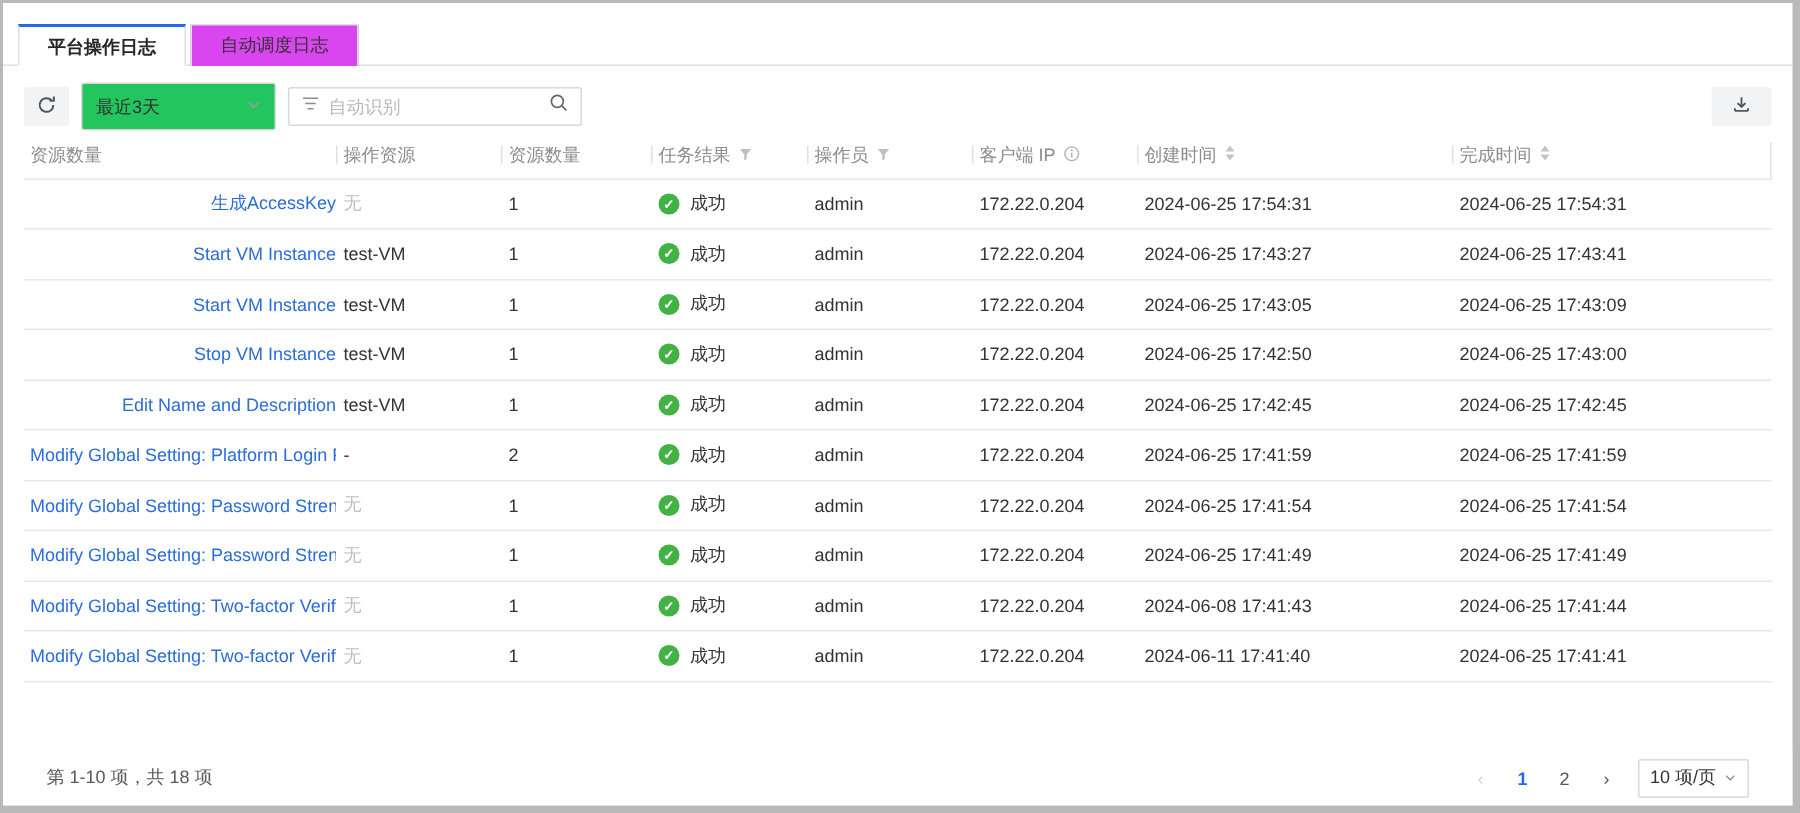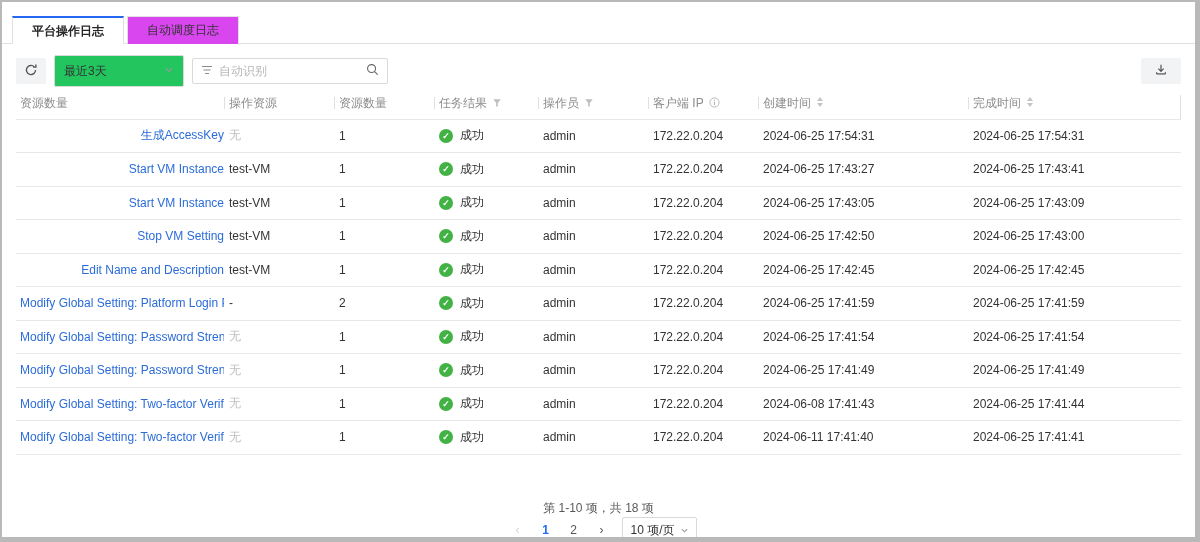--- a/index.html
+++ b/index.html
@@ -80,21 +80,21 @@
   .badge{ display:inline-flex; align-items:center;}
   .dot{
     width:14px; height:14px; border-radius:50%; background:var(--success);
     color:#fff; font-size:9px; line-height:14px; text-align:center; margin-right:7px;
     display:inline-block; font-weight:700;
   }
   
   .footer{
     position:absolute; left:0; right:0; bottom:0; height:37px;
     display:flex; align-items:center; justify-content:space-between; padding:0 29px;
-    font-size:12px; color:#595959; background:#fff;flex-direction:column;
+    font-size:12px; color:#595959; background:#fff;
   }
   .pager{ display:flex; align-items:center;}
   .pager-item{
     min-width:22px; height:22px; line-height:22px; text-align:center; margin-left:6px;
     font-size:12px; color:#555; cursor:pointer; background:none; border:none;
     font-family:"Liberation Sans", sans-serif;
   }
   .pager-item.disabled{ color:#d4d4d4; cursor:default;}
   .pager-item.active{ color:var(--accent); font-weight:700;}
   .page-size{
@@ -238,21 +238,21 @@
           <span>成功</span>
         </span>
       </td>
       <td><span>admin</span></td>
       <td><span>172.22.0.204</span></td>
       <td><span>2024-06-25 17:43:05</span></td>
       <td><span>2024-06-25 17:43:09</span></td>
     </tr>
 
     <tr>
-      <td><a>Stop VM Setting</a></td>
+      <td><a>Stop VM Instance</a></td>
       <td><span>test-VM</span></td>
       <td><span>1</span></td>
       <td>
         <span class="badge">
           <span class="dot">✓</span>
           <span>成功</span>
         </span>
       </td>
       <td><span>admin</span></td>
       <td><span>172.22.0.204</span></td>

